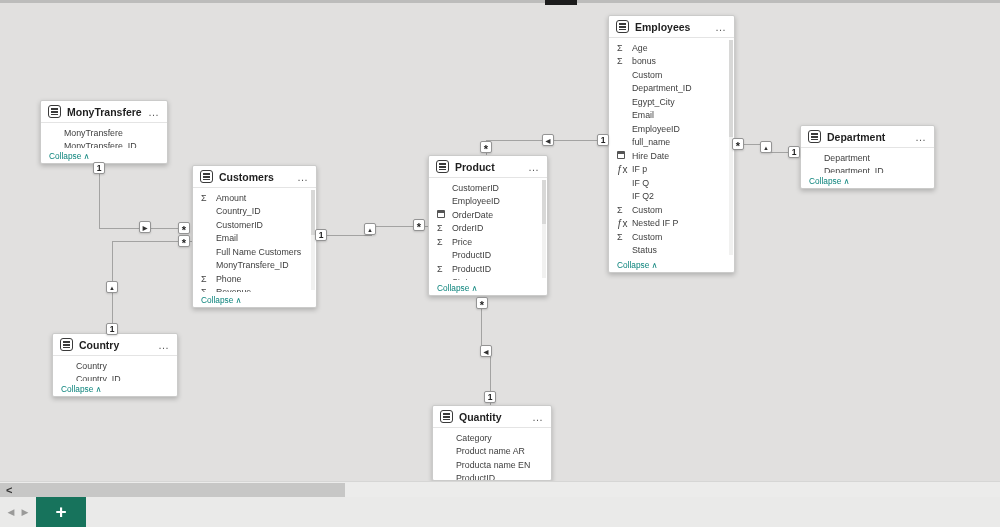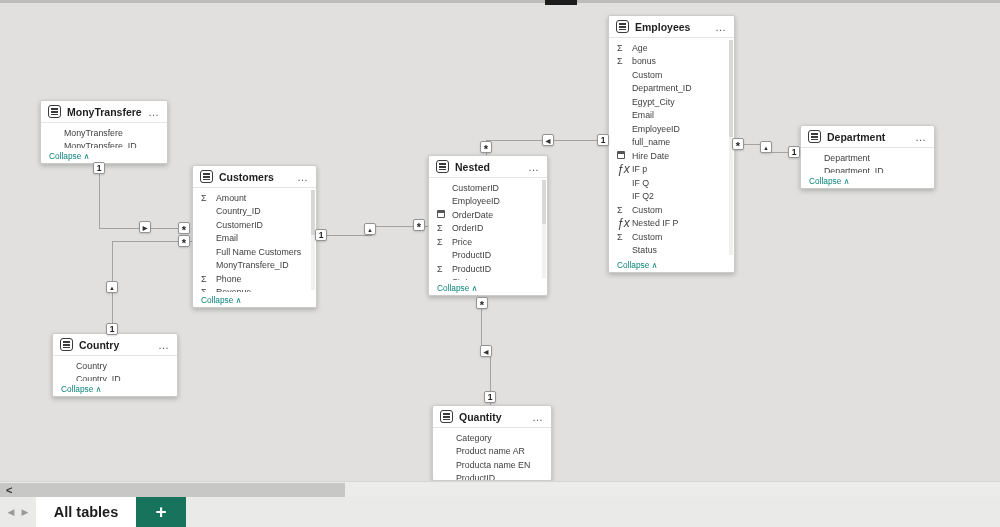--- a/index.html
+++ b/index.html
@@ -21,21 +21,21 @@
     margin-right:6px; padding:2px; flex:0 0 13px; }
   .tbl-icon::before { content:""; display:block; width:100%; height:100%;
     background:repeating-linear-gradient(#3a3a3a 0 2px, #ffffff 2px 3px); }
   .card-title { font-size:10.5px; font-weight:700; color:#1f1f1f; flex:1;
     white-space:nowrap; overflow:hidden; }
   .menu-dots { font-size:11px; color:#5a5a5a; letter-spacing:1px; cursor:pointer; }
   .fields { flex:1 1 auto; overflow:hidden; padding:3px 0 0 0; }
   .frow { height:13.5px; display:flex; align-items:center; padding-left:8px;
     font-size:8.8px; color:#3d3d3d; white-space:nowrap; }
   .fi { width:15px; flex:0 0 15px; font-size:9px; color:#444; text-align:left; }
-  .fi.fx { font-size:12px; font-style:italic; }
+  .fi.fx { font-size:10px; }
   .cal { display:inline-block; width:8px; height:8px; border:1px solid #555;
     border-top:3px solid #555; border-radius:1px; }
   .collapse { flex:0 0 15px; height:15px; font-size:8.3px; color:#0a837b;
     padding-left:8px; display:flex; align-items:center; cursor:pointer; }
   .vscroll { position:absolute; right:1px; top:24px; bottom:17px; width:4px;
     background:#f1f1f0; }
   .vscroll .vthumb { width:4px; height:45%; background:#d8d8d7; }
 
   
   .hl, .vl { position:absolute; background:#a3a3a2; z-index:2; }
@@ -175,21 +175,21 @@
     </div>
     <div class="collapse">Collapse ∧</div>
     <div class="vscroll">
         <div class="vthumb"></div>
       </div>
   </div>
 
   <div class="card" style="left:428px;top:155px;width:120px;height:141px">
     <div class="card-h">
       <span class="tbl-icon"></span>
-      <span class="card-title">Nested</span>
+      <span class="card-title">Product</span>
       <span class="menu-dots">…</span>
     </div>
     <div class="fields">
       <div class="frow">
           <span class="fi"></span>
           <span>CustomerID</span>
         </div>
       <div class="frow">
           <span class="fi"></span>
           <span>EmployeeID</span>
@@ -370,16 +370,15 @@
   <div class="hscroll">
     <div class="hthumb"></div>
     <div class="hs-arrow">&lt;</div>
   </div>
 
   <div class="bottombar">
     <div class="nav-arrows">
       <span>◀</span>
       <span>▶</span>
     </div>
-    <div class="tab">All tables</div>
     <div class="add-btn">+</div>
   </div>
 </div>
 
 </body></html>

